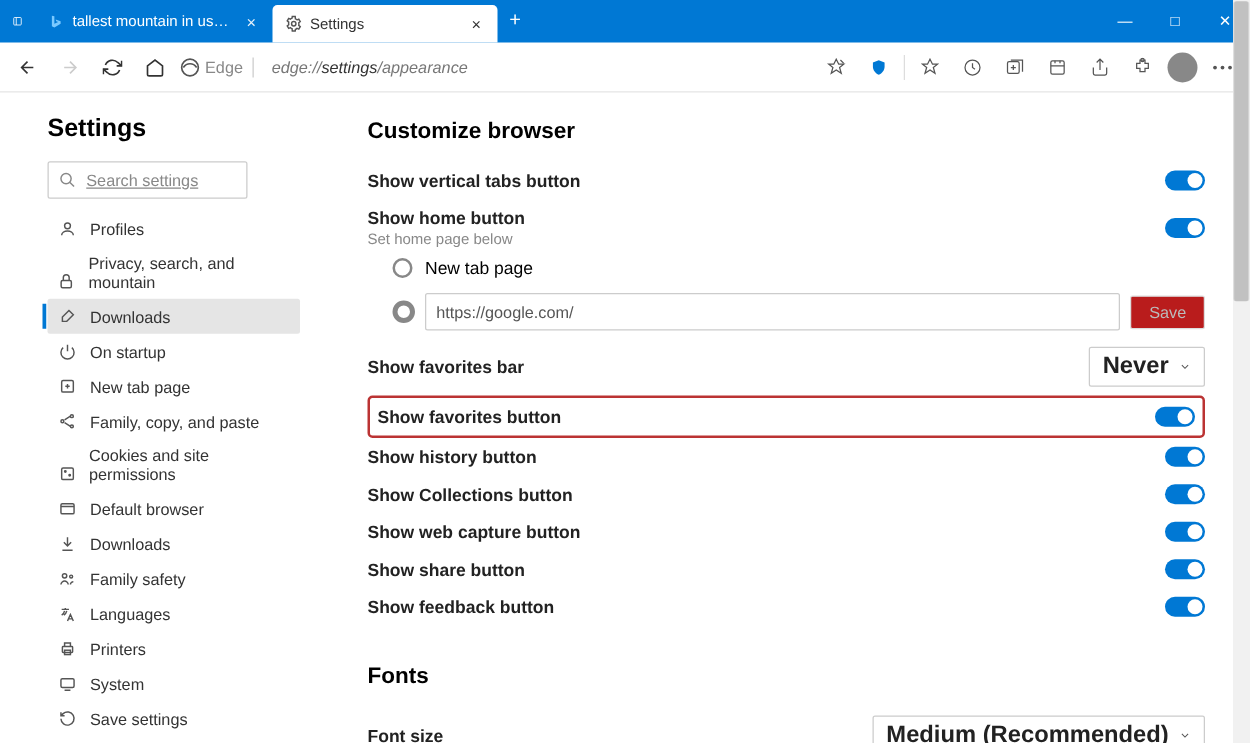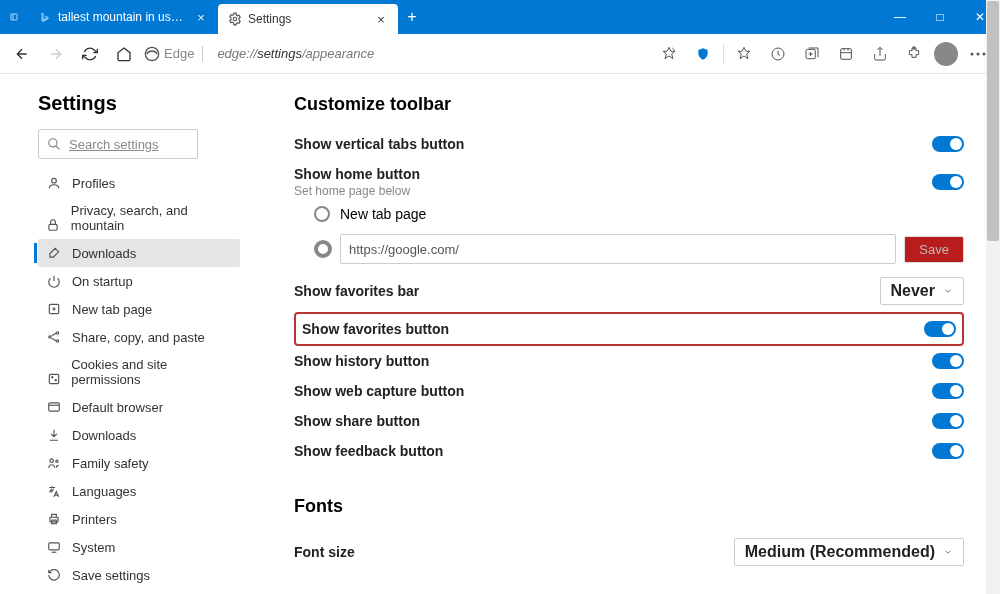--- a/index.html
+++ b/index.html
@@ -35,21 +35,21 @@
 .setting-row { display:flex; align-items:center; justify-content:space-between; padding:7px 0; font-size:14px; color:#222; font-weight:600;}
 .setting-row.hl { border:2px solid #b33; border-radius:4px; padding:7px 6px; }
 .subtext { font-size:12px; color:#888; font-weight:400; margin-top:2px;}
 .toggle { width:32px; height:16px; border-radius:10px; background:#0078d4; position:relative; cursor:pointer; }
 .toggle::after { content:""; position:absolute; right:2px; top:2px; width:12px; height:12px; background:#fff; border-radius:50%; }
 .radio-row { display:flex; align-items:center; gap:10px; padding:6px 0 6px 20px; font-size:14px;}
 .radio { width:16px; height:16px; border:2px solid #888; border-radius:50%; }
 .radio.big { width:18px; height:18px; border:4px solid #888;}
 .urlbox { flex:1; border:1px solid #ccc; height:30px; padding:0 8px; font-size:13px; color:#555; border-radius:2px;}
 .savebtn { border:1px solid #ddd; background:#b91c1c; color:#bbb; padding:5px 14px; font-size:13px; border-radius:2px;}
-.selectbox { border:1px solid #ccc; padding:4px 10px; font-size:16px; border-radius:2px; display:flex; align-items:center; gap:8px; cursor:pointer; min-width:76px; justify-content:space-between;margin-left:29px;}
+.selectbox { border:1px solid #ccc; padding:4px 10px; font-size:19px; border-radius:2px; display:flex; align-items:center; gap:8px; cursor:pointer; min-width:76px; justify-content:space-between;margin-left:29px;}
 .scrollbar-track { position:absolute; right:0; top:0; bottom:0; width:14px; background:#f1f1f1;}
 .scrollbar-thumb { position:absolute; right:1px; top:1px; width:12px; height:240px; background:#c1c1c1; border-radius:2px;}
 .edge-label { font-size:13px; color:#888; border-right:1px solid #ccc; padding-right:8px; display:flex; align-items:center; gap:4px;}
 svg { display:block; }
 </style>
 </head>
 <body>
 
 <div class="titlebar">
   <div class="tab inactive" style="width:28px;justify-content:center">
@@ -230,21 +230,21 @@
         </li>
       <li>
           <span class="nico">
             <svg width="14" height="14" viewBox="0 0 24 24" fill="none" stroke="#555" stroke-width="2">
               <path d="M8 10l8-5m0 14l-8-5"></path>
               <circle cx="5" cy="12" r="2"></circle>
               <circle cx="18" cy="5" r="2"></circle>
               <circle cx="18" cy="19" r="2"></circle>
             </svg>
           </span>
-          <span>Share, copy, and paste</span>
+          <span>Family, copy, and paste</span>
         </li>
       <li>
           <span class="nico">
             <svg width="14" height="14" viewBox="0 0 24 24" fill="none" stroke="#555" stroke-width="2">
               <rect x="4" y="4" width="16" height="16" rx="2"></rect>
               <circle cx="9" cy="9" r="1"></circle>
               <circle cx="15" cy="14" r="1"></circle>
             </svg>
           </span>
           <span>Cookies and site permissions</span>
@@ -310,21 +310,21 @@
             </svg>
           </span>
           <span>Save settings</span>
         </li>
       <li></li>
 
     </ul>
   </div>
 
   <div class="main">
-    <h2>Customize toolbar</h2>
+    <h2>Customize browser</h2>
 
     <div class="setting-row">
       <span>Show vertical tabs button</span>
       <div class="toggle"></div>
     </div>
 
     <div class="setting-row" style="padding-bottom:2px">
       <div>
         <div>Show home button</div>
         <div class="subtext">Set home page below</div>
@@ -354,20 +354,24 @@
     <div class="setting-row hl">
       <span>Show favorites button</span>
       <div class="toggle"></div>
     </div>
 
     <div class="setting-row">
       <span>Show history button</span>
       <div class="toggle"></div>
     </div>
     <div class="setting-row">
+      <span>Show Collections button</span>
+      <div class="toggle"></div>
+    </div>
+    <div class="setting-row">
       <span>Show web capture button</span>
       <div class="toggle"></div>
     </div>
     <div class="setting-row">
       <span>Show share button</span>
       <div class="toggle"></div>
     </div>
     <div class="setting-row">
       <span>Show feedback button</span>
       <div class="toggle"></div>

